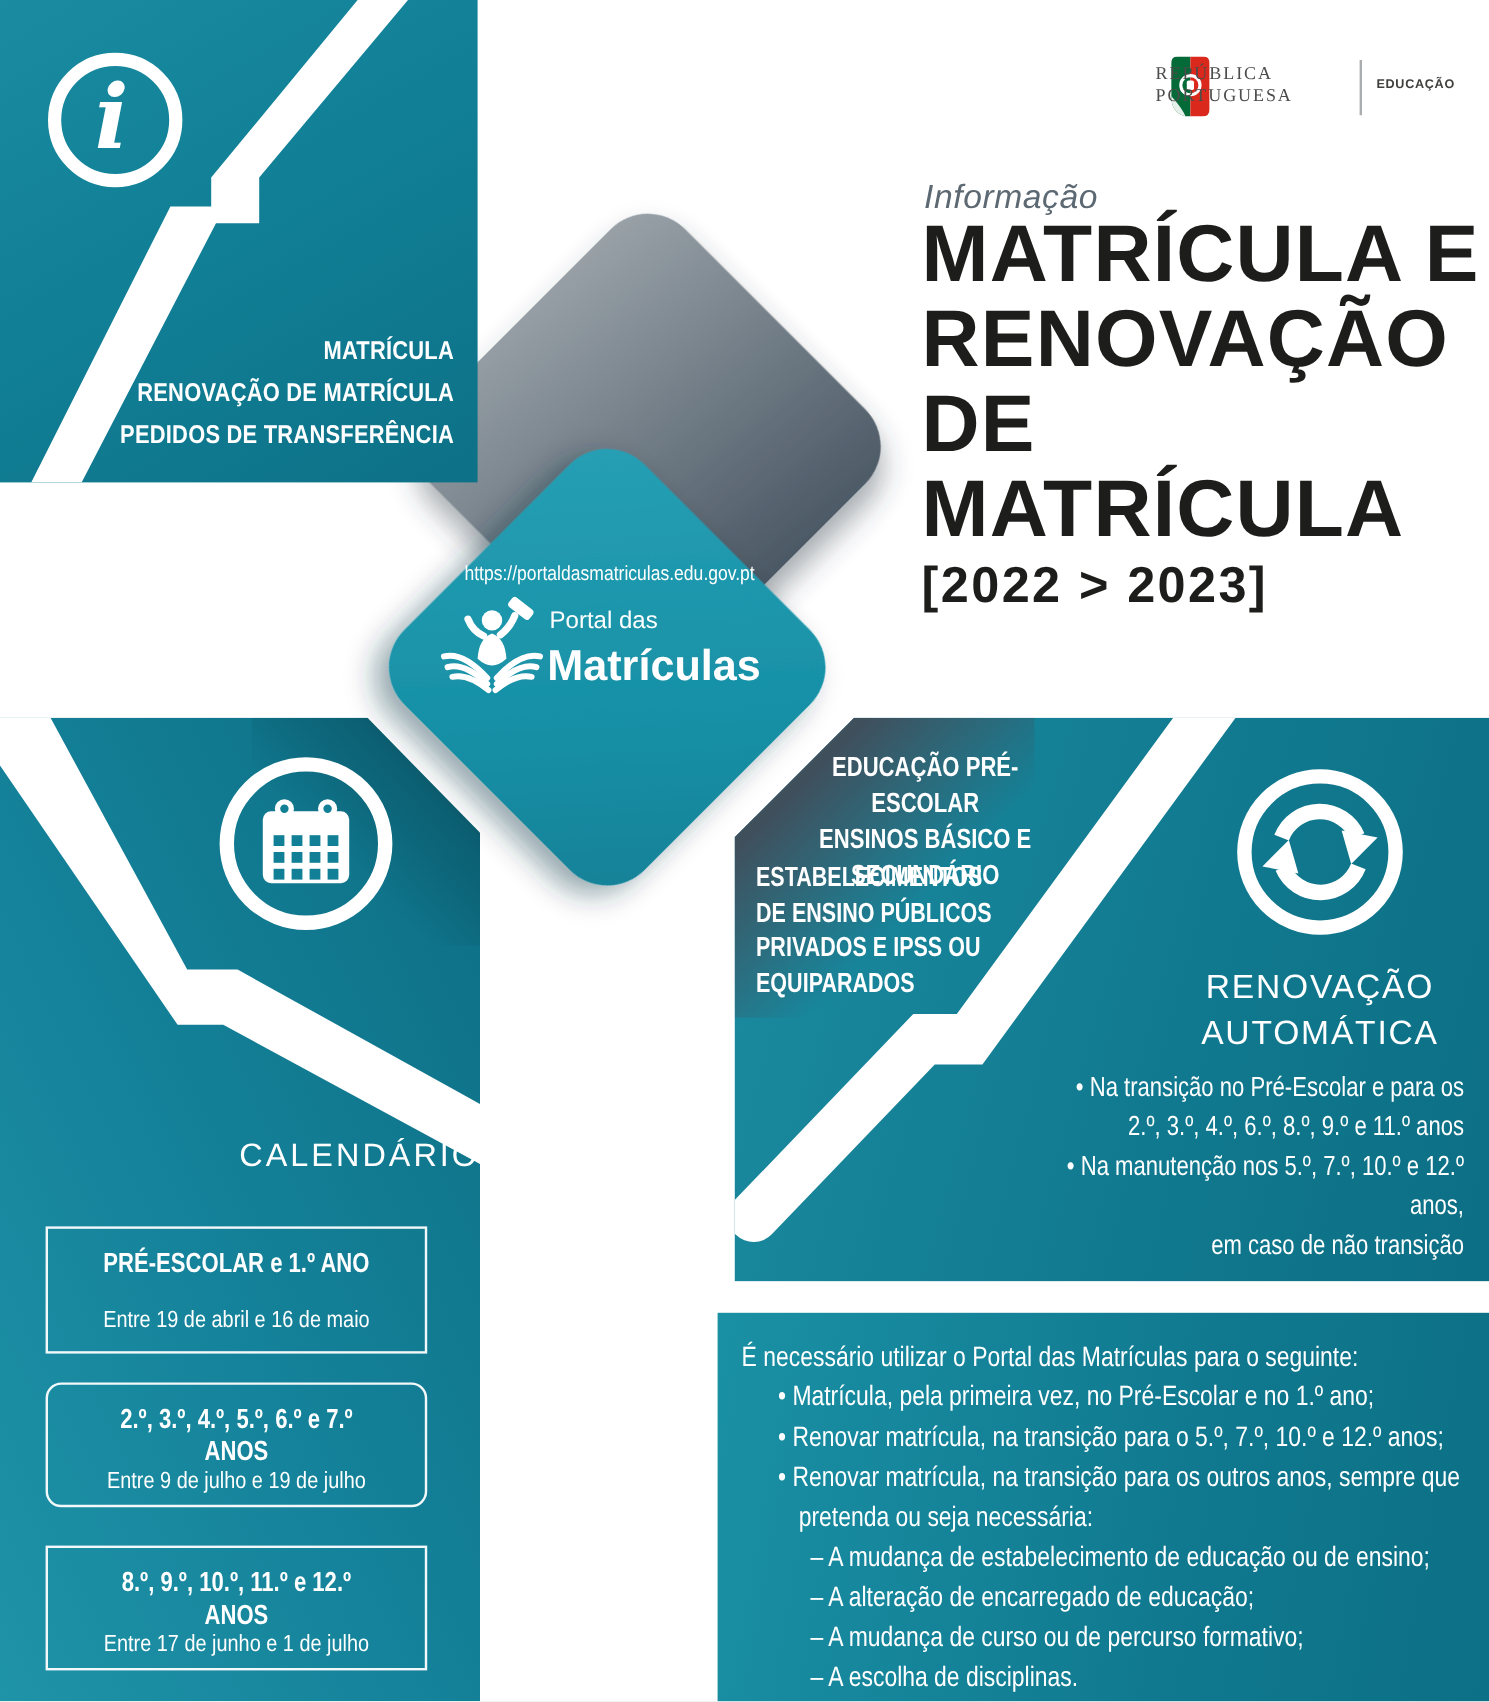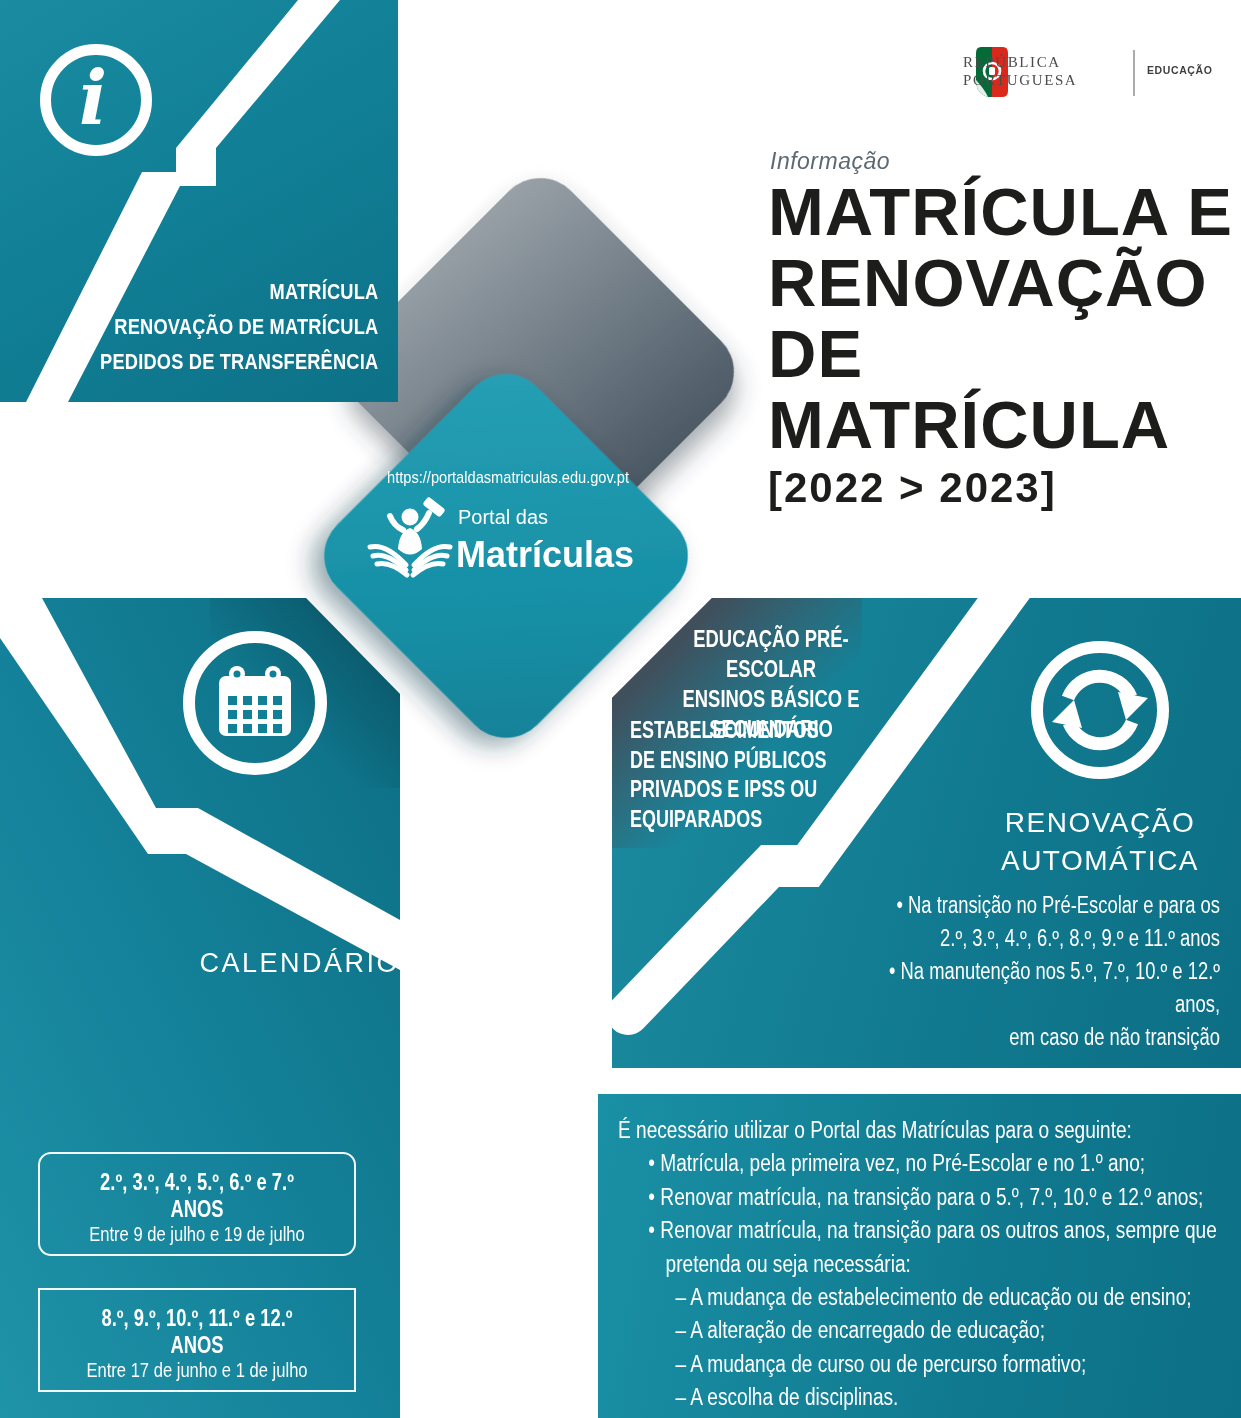--- a/index.html
+++ b/index.html
@@ -24,21 +24,21 @@
   #tl-banner{right:20px;bottom:22px;text-align:right;color:#fff;font-weight:bold;
              font-size:21.5px;line-height:35px;letter-spacing:.2px;}
 
   
   #brand-name{left:963px;top:54px;font-family:"Liberation Serif",serif;font-size:15px;
               letter-spacing:1.6px;line-height:17.5px;color:#4c4c4b;}
   #brand-divider{left:1133px;top:50px;width:2px;height:46px;background:#a9adb0;}
   #brand-ministry{left:1147px;top:64px;font-size:10.5px;font-weight:bold;letter-spacing:.6px;color:#3f3f3e;}
 
   
-  #kicker{left:770px;top:148px;font-style:italic;font-size:23px;color:#5c6872;letter-spacing:.5px;}
+  #kicker{left:770px;top:148px;font-style:italic;font-size:28px;color:#5c6872;letter-spacing:.5px;}
   #main-title{left:768px;top:176px;font-size:67px;line-height:71px;font-weight:bold;
               color:#1d1d1b;letter-spacing:1px;}
   #years{left:768px;top:464px;font-size:42px;font-weight:bold;color:#1d1d1b;letter-spacing:2px;}
 
   
   #diamond-back{left:0;top:0;pointer-events:none;}
   #diamond-front{left:0;top:0;pointer-events:none;}
   #portal-url{left:308px;top:468px;width:400px;text-align:center;color:#fff;font-size:17px;z-index:6;}
   #portal-name1{left:458px;top:506px;color:#fff;font-size:20px;z-index:6;}
   #portal-name2{left:456px;top:534px;color:#fff;font-size:36px;font-weight:bold;z-index:6;}
@@ -165,20 +165,24 @@
         <rect x="78" y="82" width="9" height="9"></rect>
           <rect x="93" y="82" width="9" height="9"></rect>
         <rect x="48" y="96" width="9" height="9"></rect>
           <rect x="63" y="96" width="9" height="9"></rect>
         <rect x="78" y="96" width="9" height="9"></rect>
           <rect x="93" y="96" width="9" height="9"></rect>
       </g>
     </svg>
     <div id="cal-heading" class="abs">CALENDÁRIO</div>
 
+    <div id="cal-box-0" class="abs cal-box">
+      <div class="t cx80 oC">PRÉ-ESCOLAR e 1.º ANO</div>
+      <div class="d cx85 oC">Entre 19 de abril e 16 de maio</div>
+    </div>
     <div id="cal-box-1" class="abs cal-box">
       <div class="t cx80 oC">2.º, 3.º, 4.º, 5.º, 6.º e 7.º ANOS</div>
       <div class="d cx85 oC">Entre 9 de julho e 19 de julho</div>
     </div>
     <div id="cal-box-2" class="abs cal-box">
       <div class="t cx80 oC">8.º, 9.º, 10.º, 11.º e 12.º ANOS</div>
       <div class="d cx85 oC">Entre 17 de junho e 1 de julho</div>
     </div>
   </div>
 

